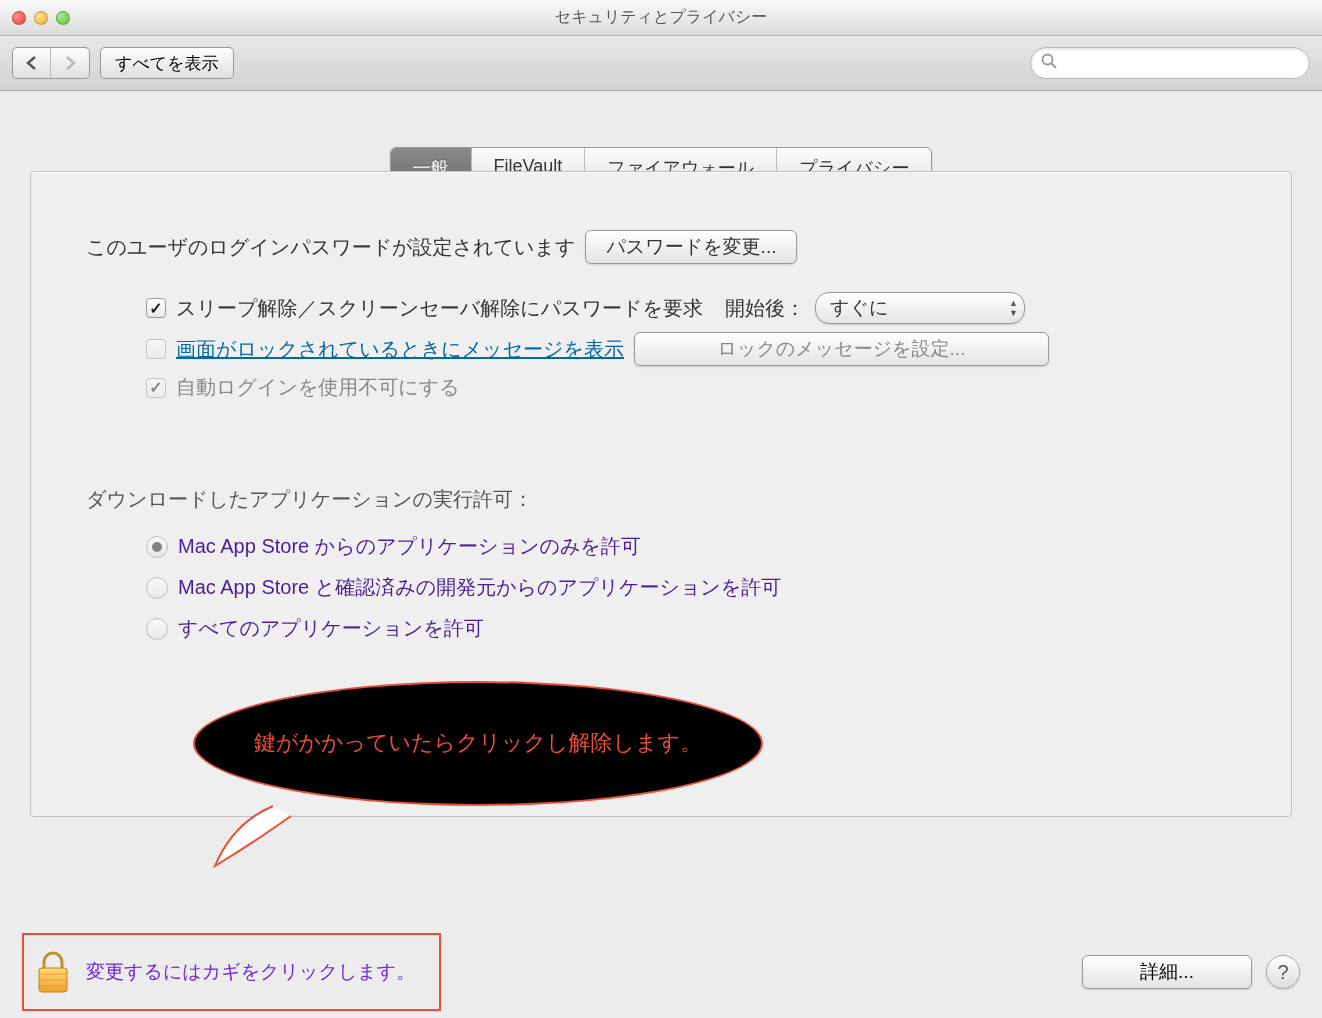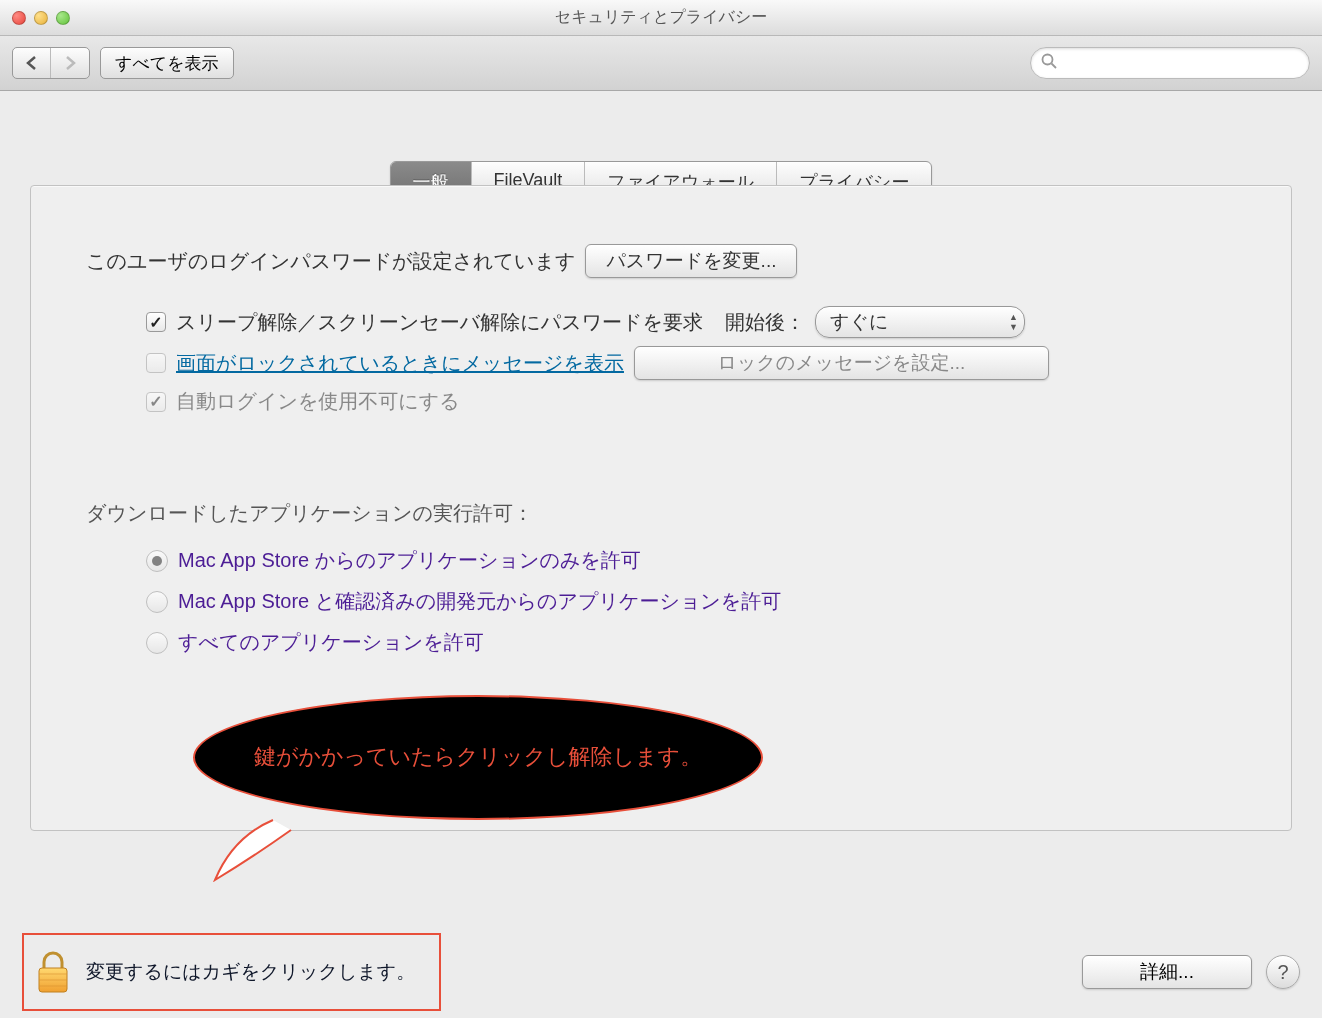--- a/index.html
+++ b/index.html
@@ -71,21 +71,21 @@
   border-radius: 16px;
   background: #fff;
   display: flex; align-items: center;
   padding: 0 10px;
   box-shadow: inset 0 1px 3px rgba(0,0,0,0.15);
 }
 .search-icon { color: #999; margin-right: 6px; }
 .search-input { border: none; outline: none; flex: 1; font-size: 15px; }
 
 .content {
-  padding: 70px 30px 0 30px;
+  padding: 56px 30px 0 30px;
 }
 .tabs-wrap { display: flex; justify-content: center; }
 .tabs {
   display: flex;
   border: 1px solid #999;
   border-radius: 6px;
   overflow: hidden;
   background: linear-gradient(#fdfdfd, #e0e0e0);
   box-shadow: 0 1px 0 rgba(255,255,255,0.6) inset, 0 1px 2px rgba(0,0,0,0.15);
 }
@@ -211,21 +211,21 @@
 }
 .lock-area {
   display: flex; align-items: center; gap: 14px;
   border: 2px solid #e84f3a;
   padding: 10px 24px 10px 10px;
   height: 78px;
 }
 .lock-icon {
   width: 38px; height: 44px;
 }
-.lock-text { font-size: 19px; color: #0f172a; }
+.lock-text { font-size: 19px; color: #6d28d9; }
 .help-btn {
   width: 34px; height: 34px;
   border: 1px solid #aaa;
   border-radius: 50%;
   background: linear-gradient(#ffffff, #dcdcdc);
   display: flex; align-items: center; justify-content: center;
   font-size: 20px; color: #555;
   margin-left: 14px;
   box-shadow: 0 1px 0 rgba(255,255,255,0.7) inset, 0 1px 2px rgba(0,0,0,0.15);
 }

